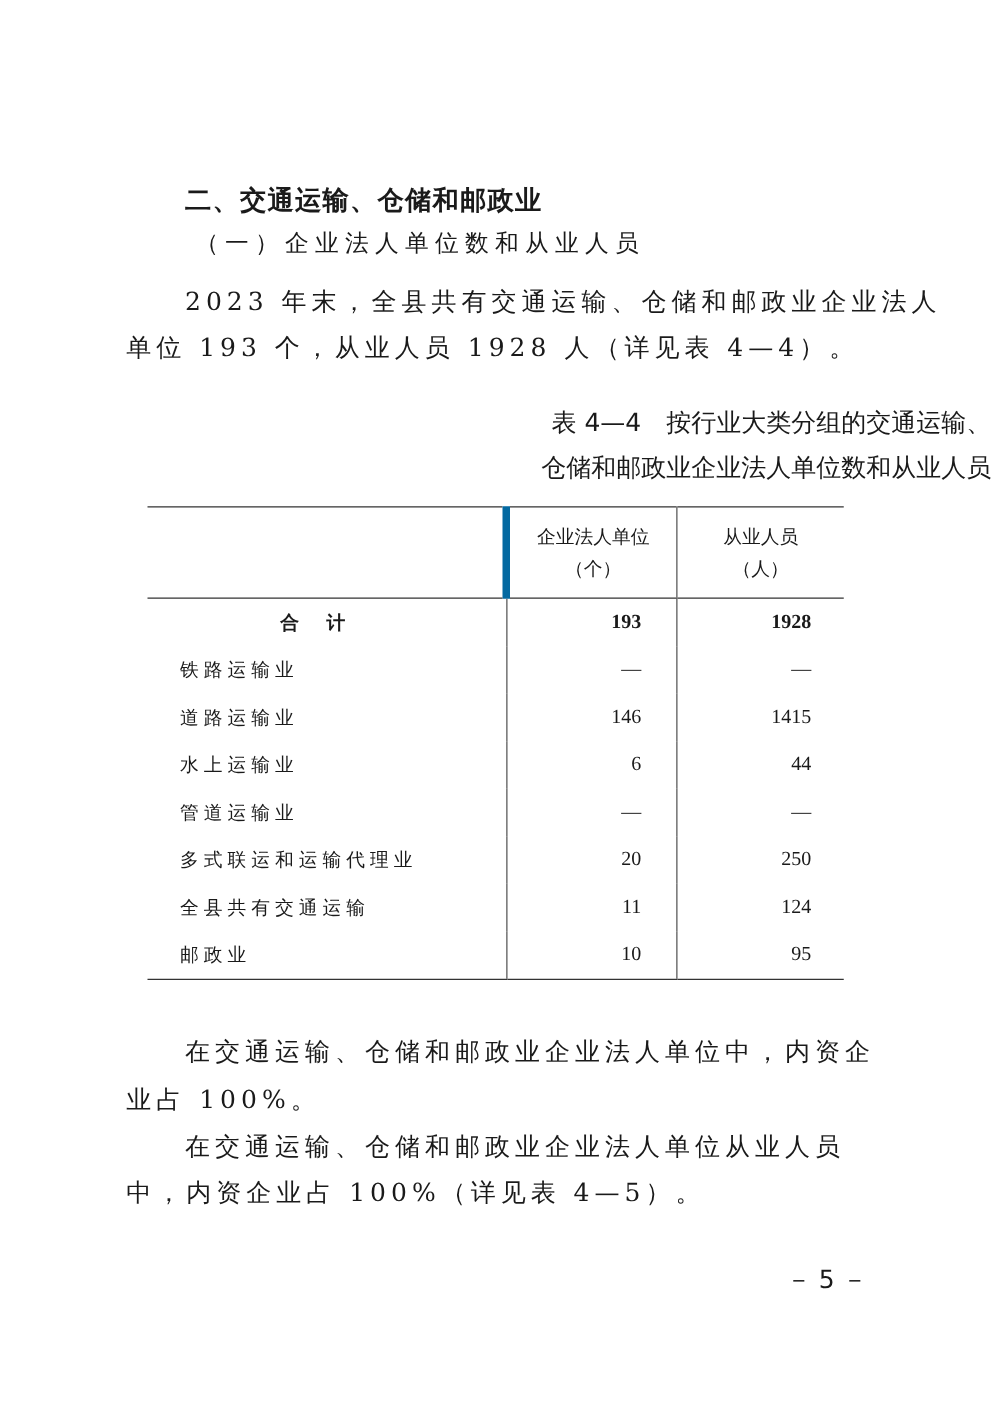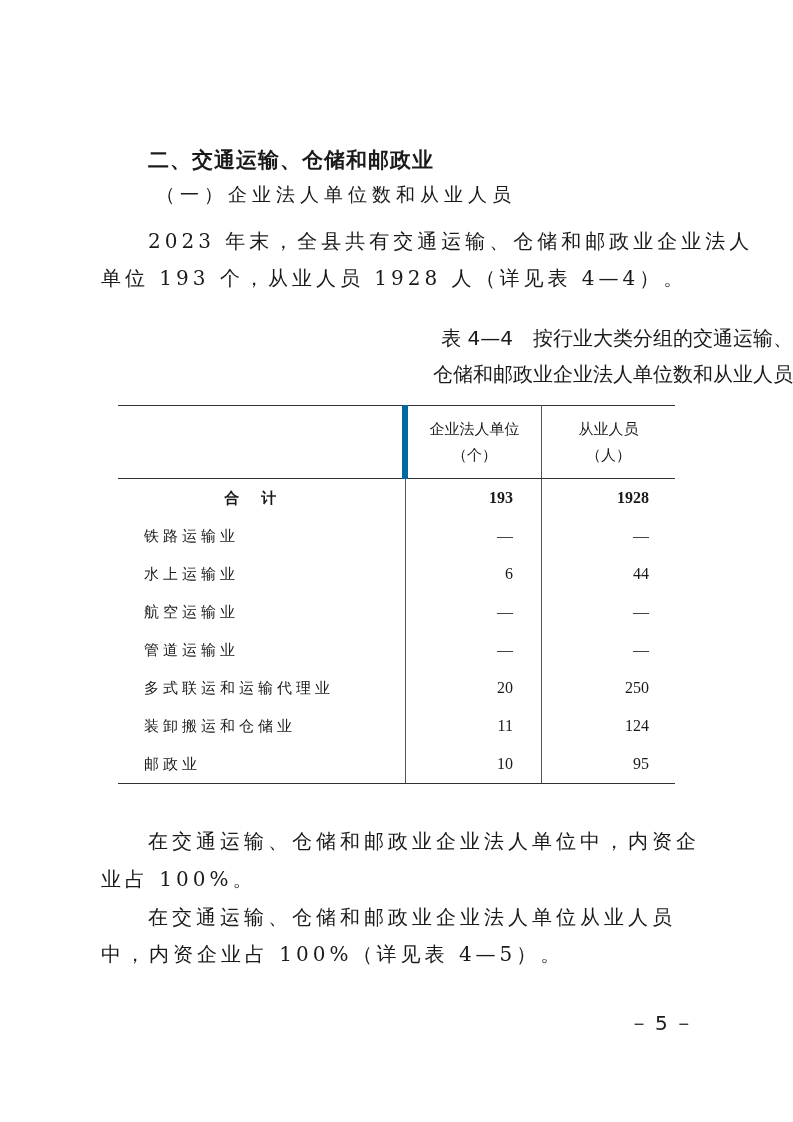--- a/index.html
+++ b/index.html
@@ -65,41 +65,41 @@
       <td class="lbl">合计</td>
       <td class="num">193</td>
       <td class="num num2">1928</td>
     </tr>
     <tr>
       <td class="lbl">铁路运输业</td>
       <td class="num">—</td>
       <td class="num num2">—</td>
     </tr>
     <tr>
+      <td class="lbl">道路运输业</td>
+      <td class="num">146</td>
+      <td class="num num2">1415</td>
+    </tr>
+    <tr>
       <td class="lbl">水上运输业</td>
       <td class="num">6</td>
       <td class="num num2">44</td>
-    </tr>
-    <tr>
-      <td class="lbl">航空运输业</td>
-      <td class="num">—</td>
-      <td class="num num2">—</td>
     </tr>
     <tr>
       <td class="lbl">管道运输业</td>
       <td class="num">—</td>
       <td class="num num2">—</td>
     </tr>
     <tr>
       <td class="lbl">多式联运和运输代理业</td>
       <td class="num">20</td>
       <td class="num num2">250</td>
     </tr>
     <tr>
-      <td class="lbl">装卸搬运和仓储业</td>
+      <td class="lbl">全县共有交通运输</td>
       <td class="num">11</td>
       <td class="num num2">124</td>
     </tr>
     <tr class="last">
       <td class="lbl">邮政业</td>
       <td class="num">10</td>
       <td class="num num2">95</td>
     </tr>
   </tbody>
 </table>

